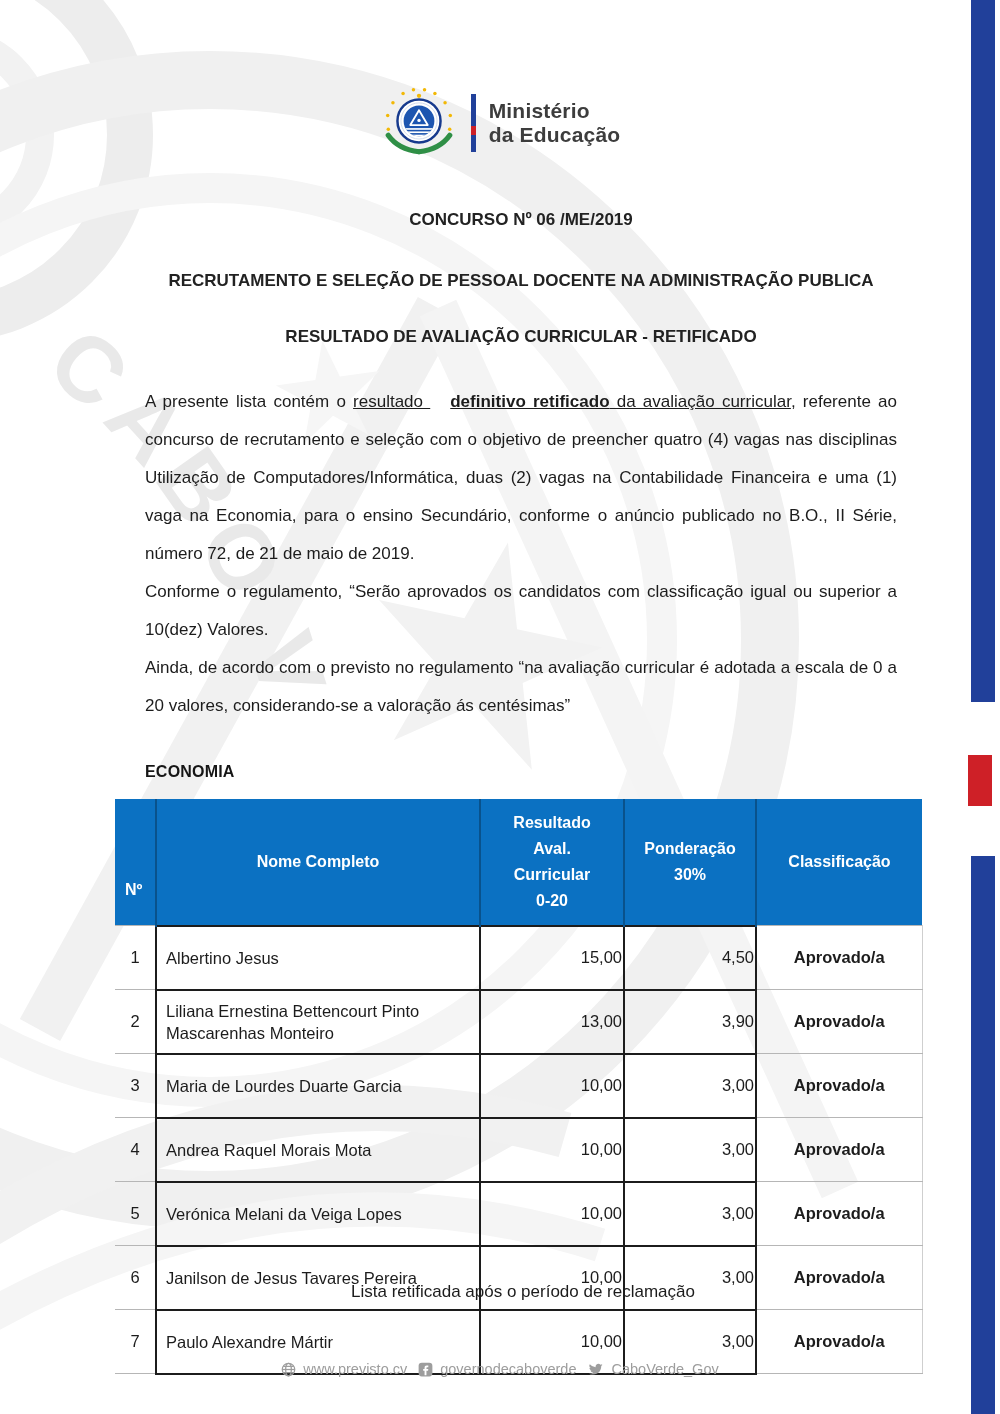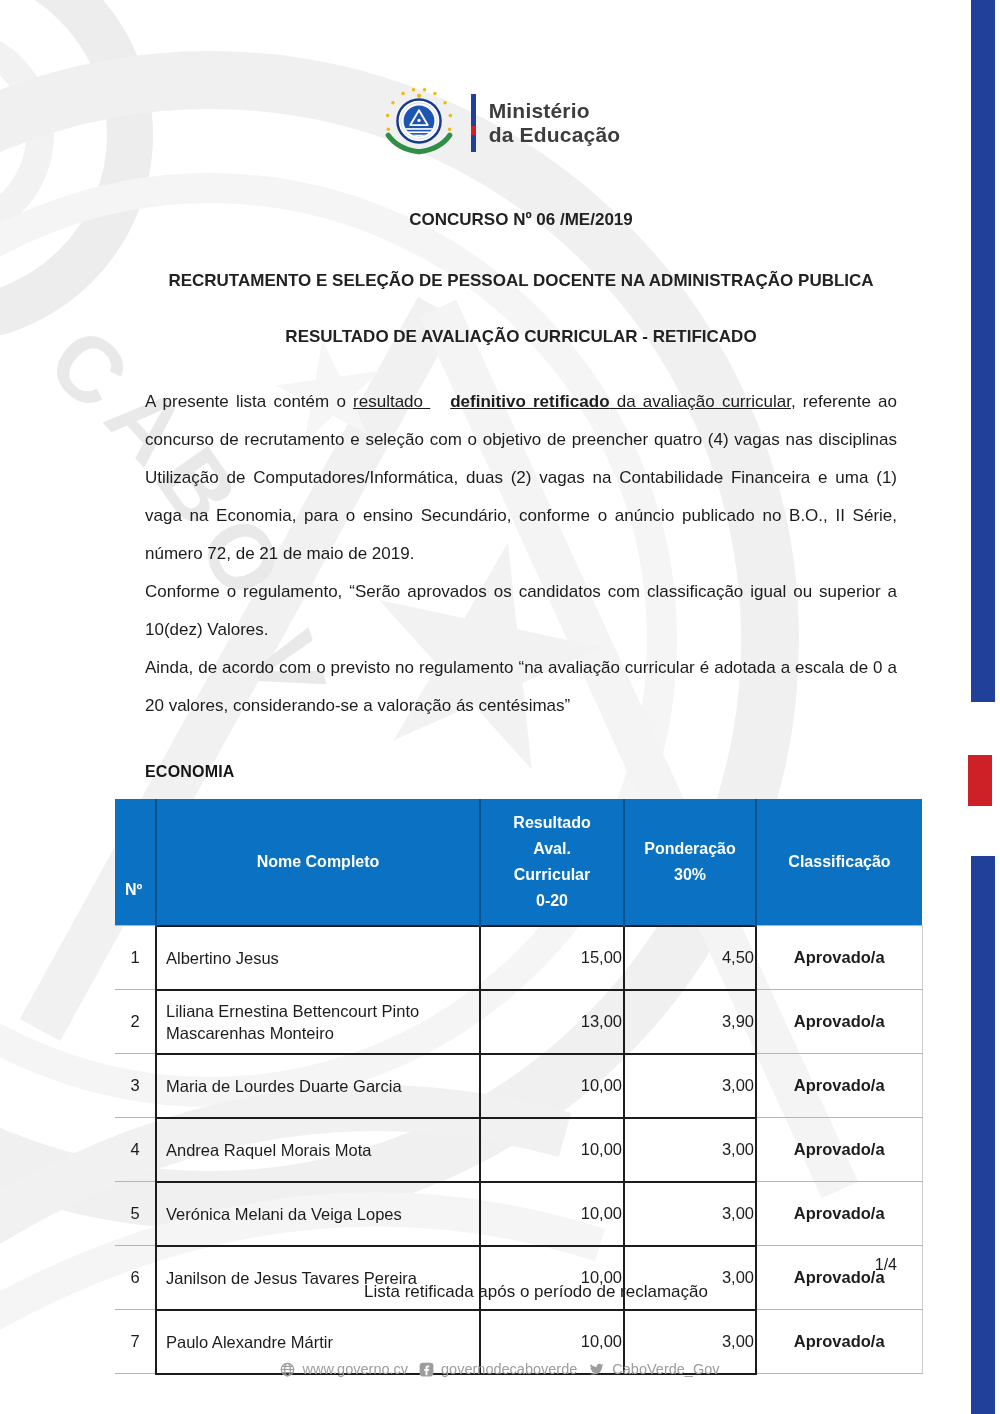--- a/index.html
+++ b/index.html
@@ -57,21 +57,21 @@
   td.c-name  { text-align:left; padding:8px 9px; line-height:22px;
                border:2px solid #1c1c1c; }
   td.c-res, td.c-pond { text-align:right; border:2px solid #1c1c1c; }
   td.c-class { text-align:center; font-weight:bold;
                border-top:1px solid #b6b6b6; border-bottom:1px solid #b6b6b6;
                border-right:1px solid #cfcfcf; }
 
   
   .pagenum { position:absolute; top:1256px; left:145px; width:752px;
     text-align:right; font-size:16px; color:#1c1c1c; }
-  .footnote { position:absolute; top:1282px; left:160px; width:752px;
+  .footnote { position:absolute; top:1282px; left:147px; width:752px;
     text-align:center; font-size:17px; color:#1c1c1c; }
   .social { position:absolute; top:1361px; left:0; width:1000px;
     display:flex; justify-content:center; align-items:center; gap:11px;
     color:#9d9d9d; font-size:14.5px; }
   .social .item { display:flex; align-items:center; gap:7px; }
   .social svg { display:block; }
 </style>
 </head>
 <body>
 
@@ -233,33 +233,32 @@
       <td class="c-num">7</td>
       <td class="c-name">Paulo Alexandre Mártir</td>
       <td class="c-res">10,00</td>
       <td class="c-pond">3,00</td>
       <td class="c-class">Aprovado/a</td>
     </tr>
         </tbody>
     </table>
   </div>
 
-  <div class="pagenum">1/4</div>
   <div class="footnote">Lista retificada após o período de reclamação</div>
 
   <div class="social">
     <span class="item">
       <svg width="15" height="15" viewBox="0 0 24 24">
         <circle cx="12" cy="12" r="10" fill="none" stroke="#9d9d9d" stroke-width="2"></circle>
         <ellipse cx="12" cy="12" rx="4.5" ry="10" fill="none" stroke="#9d9d9d" stroke-width="2"></ellipse>
         <line x1="2" y1="12" x2="22" y2="12" stroke="#9d9d9d" stroke-width="2"></line>
         <line x1="3.5" y1="7" x2="20.5" y2="7" stroke="#9d9d9d" stroke-width="2"></line>
         <line x1="3.5" y1="17" x2="20.5" y2="17" stroke="#9d9d9d" stroke-width="2"></line>
       </svg>
-      <span>www.governo.cv</span>
+      <span>www.previsto.cv</span>
     </span>
     <span class="item">
       <svg width="15" height="15" viewBox="0 0 24 24">
         <rect x="1" y="1" width="22" height="22" rx="5" fill="#9d9d9d"></rect>
         <path d="M16.5 8.2h-2c-.6 0-1 .4-1 1v1.8h3l-.45 2.8h-2.55V21h-3v-7.2H8.3V11h2.2V9c0-2.2 1.3-3.6 3.5-3.6h2.5v2.8z" fill="#ffffff"></path>
       </svg>
       <span>governodecaboverde</span>
     </span>
     <span class="item">
       <svg width="17" height="15" viewBox="0 0 24 24">

